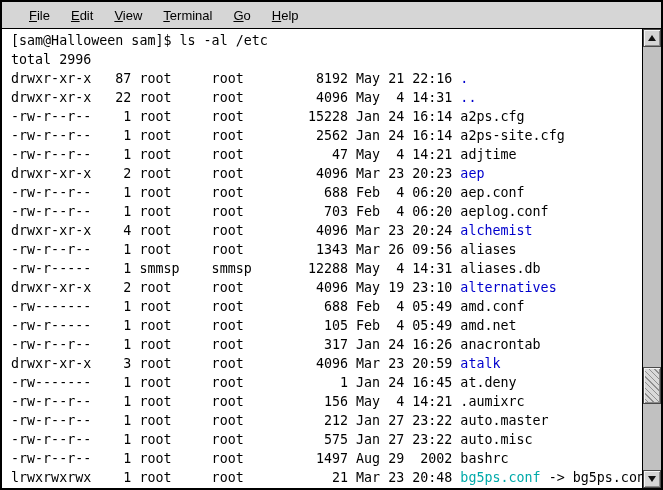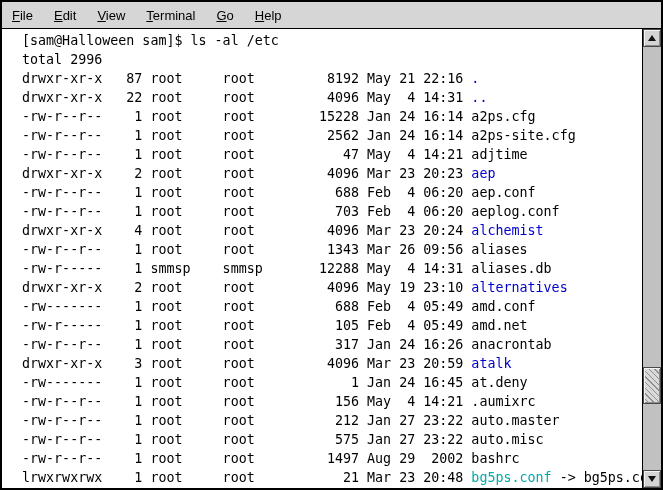--- a/index.html
+++ b/index.html
@@ -6,31 +6,31 @@
   body{width:663px;height:490px;overflow:hidden;}
   #window{
     box-sizing:border-box;width:663px;height:490px;
     border:2px solid #000;background:#fff;
     display:flex;flex-direction:column;
     font-family:"Liberation Sans",sans-serif;
   }
   #menubar{
     height:26px;flex:0 0 26px;background:var(--menubar-bg,#d6d6d6);
     border-bottom:1px solid #000;
-    display:flex;align-items:center;gap:21px;padding-left:10px;
+    display:flex;align-items:center;gap:21px;padding-left:27px;
     font-size:13px;color:#000;
   }
   .menu-item{cursor:default;}
   .menu-item .mn{text-decoration:underline;}
   #content{flex:1;display:flex;min-height:0;}
   #screen{
     flex:1;background:var(--term-bg,#fff);overflow:hidden;min-width:0;
   }
   #term-out{
-    margin:0;padding:2px 0 0 20px;
+    margin:0;padding:2px 0 0 9px;
     font-family:"DejaVu Sans Mono","Liberation Mono",monospace;
     font-size:13.33px;line-height:19px;color:var(--term-fg,#000);
     white-space:pre;
   }
   .tline{height:19px;white-space:pre;}
   .n-dir{color:var(--dir,#0000cd);}
   .n-link{color:var(--link,#00aaaa);text-align:center;}
   #scrollbar{
     flex:0 0 18px;width:18px;border-left:1px solid #000;
     background:var(--sb-track,#c1c1c1);

